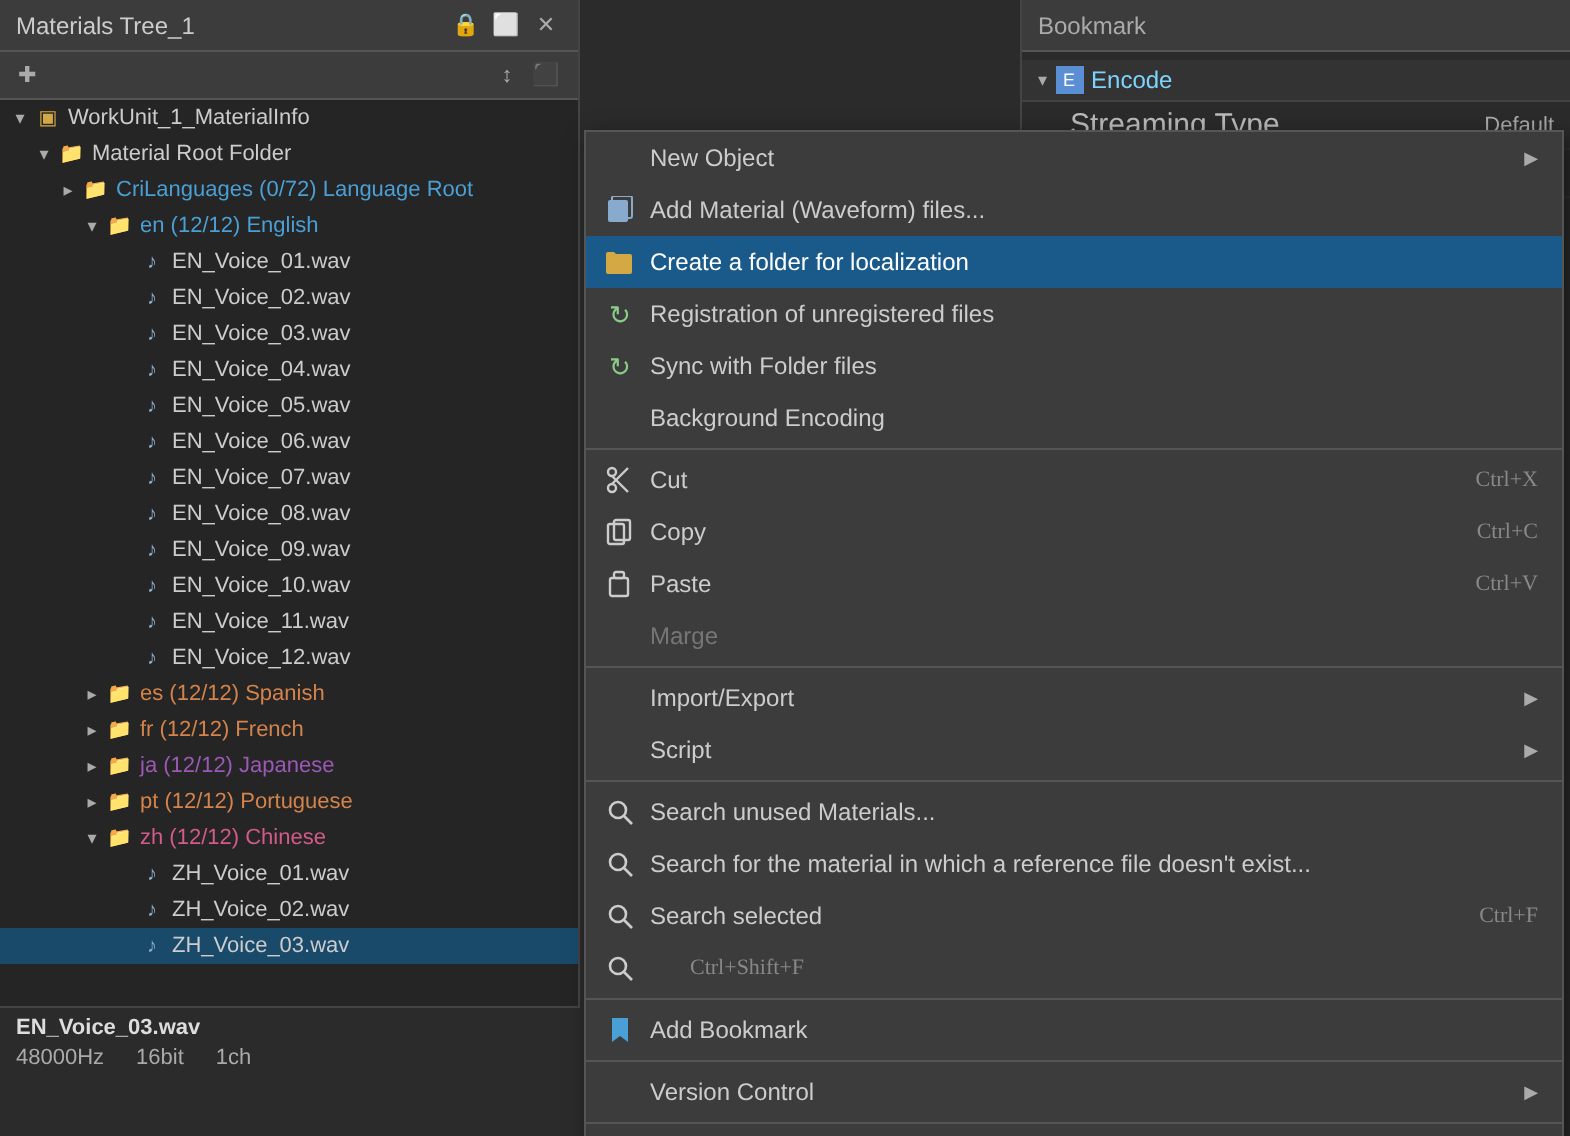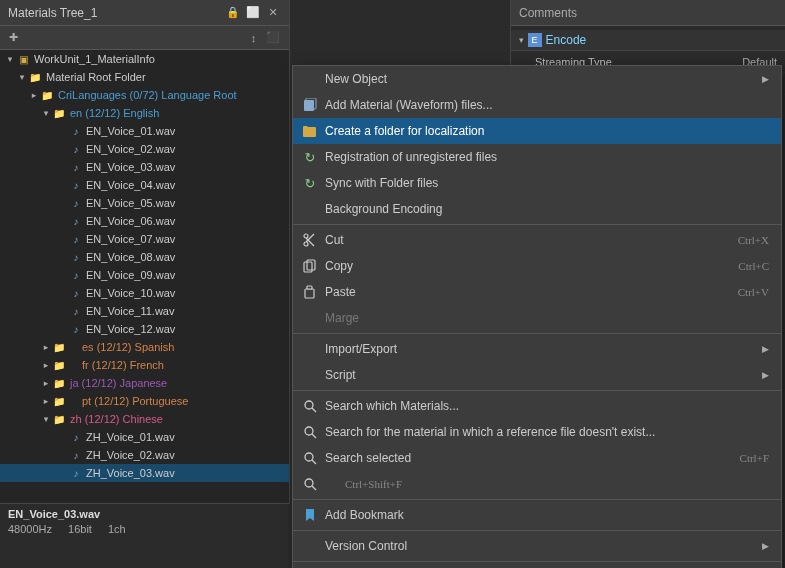--- a/index.html
+++ b/index.html
@@ -130,21 +130,21 @@
 
     .folder-icon { color: #d4a843; }
     .file-icon { color: #88aacc; }
 
     .tree-label {
       color: #ccc;
       font-size: 11px;
     }
 
     .tree-label.highlight { color: #4a9fd4; }
-    .tree-label.orange { color: #d4834a; margin-left: 12px; }
+    .tree-label.orange { color: #d4834a; }
     .tree-label.purple { color: #9b59b6; }
     .tree-label.pink { color: #d45a8a; }
 
     
     .status-bar {
       position: absolute;
       left: 0;
       bottom: 0;
       width: 290px;
       height: 65px;
@@ -239,21 +239,21 @@
       display: flex;
       align-items: center;
       padding: 3px 8px 3px 24px;
       border-bottom: 1px solid #333;
       min-height: 22px;
     }
 
     .prop-label {
       flex: 1;
       color: #bbb;
-      font-size: 11px;
+      font-size: 15px;
       text-decoration: underline;
     }
 
     .prop-value {
       color: #aaa;
       font-size: 11px;
     }
 
     
     .context-menu {
@@ -505,21 +505,21 @@
   <div class="status-filename">EN_Voice_03.wav</div>
   <div class="status-details">
     <span>48000Hz</span>
     <span>16bit</span>
     <span>1ch</span>
   </div>
 </div>
 
 <div class="right-panel">
   <div class="right-panel-header">
-    <span style="color:#aaa; font-size:12px;">Comments</span>
+    <span style="color:#aaa; font-size:12px;">Bookmark</span>
   </div>
   <div class="right-panel-content">
     <div class="prop-section">
       <div class="prop-section-header">
         <span class="prop-section-arrow">▾</span>
         <span class="prop-section-icon">E</span>
         <span class="prop-section-title">Encode</span>
       </div>
       <div class="prop-row">
         <span class="prop-label">Streaming Type</span>
@@ -633,21 +633,21 @@
 
   <div class="menu-separator"></div>
 
   <div class="menu-item">
     <span class="menu-item-icon">
       <svg width="14" height="14" viewBox="0 0 14 14">
         <circle cx="6" cy="6" r="4" fill="none" stroke="#ccc" stroke-width="1.3"></circle>
         <line x1="9" y1="9" x2="13" y2="13" stroke="#ccc" stroke-width="1.3"></line>
       </svg>
     </span>
-    <span class="menu-item-label">Search which Materials...</span>
+    <span class="menu-item-label">Search unused Materials...</span>
   </div>
 
   <div class="menu-item">
     <span class="menu-item-icon">
       <svg width="14" height="14" viewBox="0 0 14 14">
         <circle cx="6" cy="6" r="4" fill="none" stroke="#ccc" stroke-width="1.3"></circle>
         <line x1="9" y1="9" x2="13" y2="13" stroke="#ccc" stroke-width="1.3"></line>
       </svg>
     </span>
     <span class="menu-item-label">Search for the material in which a reference file doesn't exist...</span>

